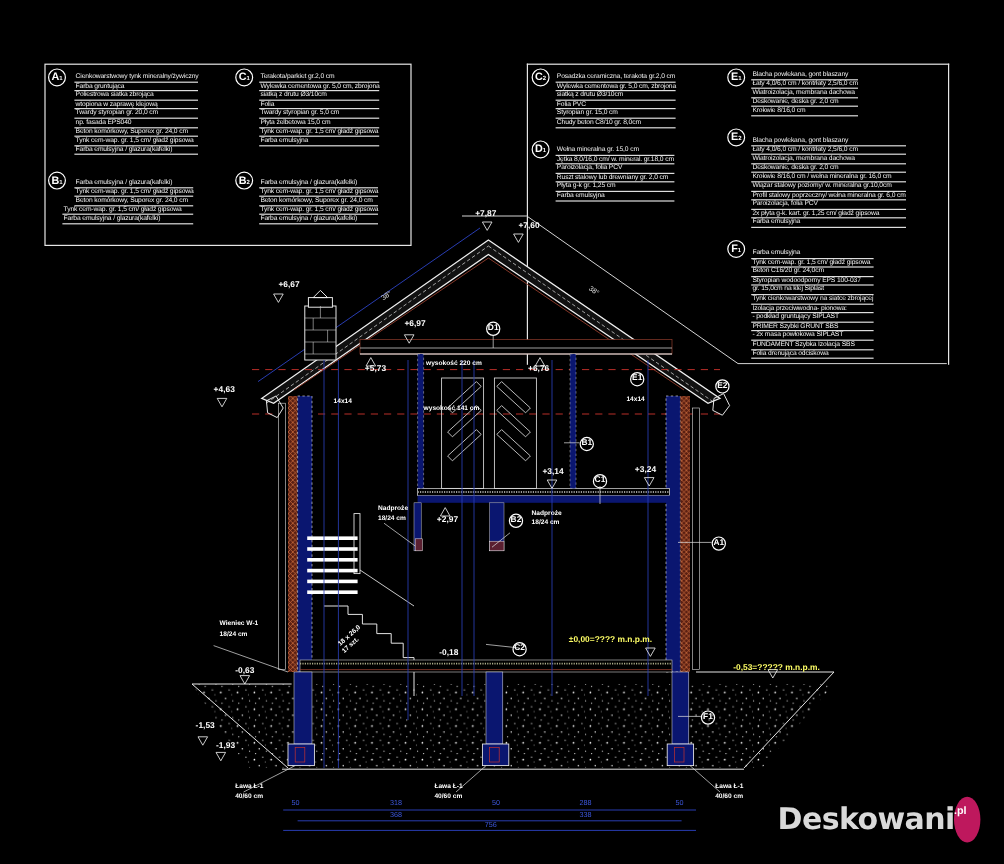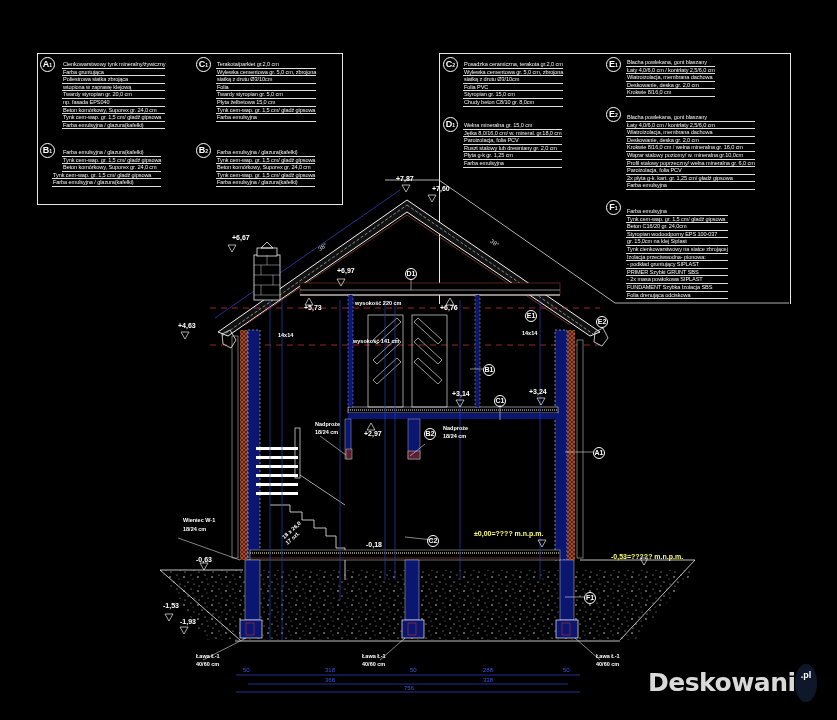--- a/index.html
+++ b/index.html
@@ -10,21 +10,21 @@
   .spec .tag sub { font-size:5px; vertical-align:baseline; }
   .spec .lines { position:absolute; }
   .spec .ln { font-size:5.6px; line-height:6.6px; white-space:nowrap; border-bottom:0.7px solid #ddd; color:#f2f2f2; padding-left:1px; letter-spacing:-0.1px; }
   svg { position:absolute; left:0; top:0; }
   .lbl { position:absolute; font-size:7px; color:#fff; white-space:nowrap; font-weight:bold; }
   .lbl.small { font-size:5.5px; }
   .lbl.yel { color:#ffff66; }
   .lbl.blue { color:#3b55d9; font-size:6px; font-weight:normal; }
   .circ { position:absolute; width:10px; height:10px; border:1px solid #fff; border-radius:50%; font-size:7px; font-weight:bold; line-height:10px; text-align:center; color:#fff; }
   .watermark { position:absolute; left:648px; top:668px; font-size:25px; font-weight:bold; color:#d9d9d9; letter-spacing:-0.5px; font-family:"DejaVu Sans", sans-serif; }
-  .wm-dot { position:absolute; left:795px; top:664px; width:22px; height:38px; border-radius:50%; background:#0f172a; color:#fff; font-size:9px; font-weight:bold; line-height:22px; text-align:center; }
+  .wm-dot { position:absolute; left:795px; top:664px; width:22px; height:38px; border-radius:50%; background:#be185d; color:#fff; font-size:9px; font-weight:bold; line-height:22px; }
 </style>
 </head>
 <body>
 
 <div class="legend-box" style="left:37px;top:53px;width:304px;height:150px;"></div>
 <div class="legend-box" style="left:439px;top:53px;width:350px;height:250px;border-bottom:none;"></div>
 
 <div class="spec" style="left:40px;top:57px;">
   <span class="tag"><span>A</span><sub>1</sub></span>
   <div class="lines" style="left:22px;top:4px;">

